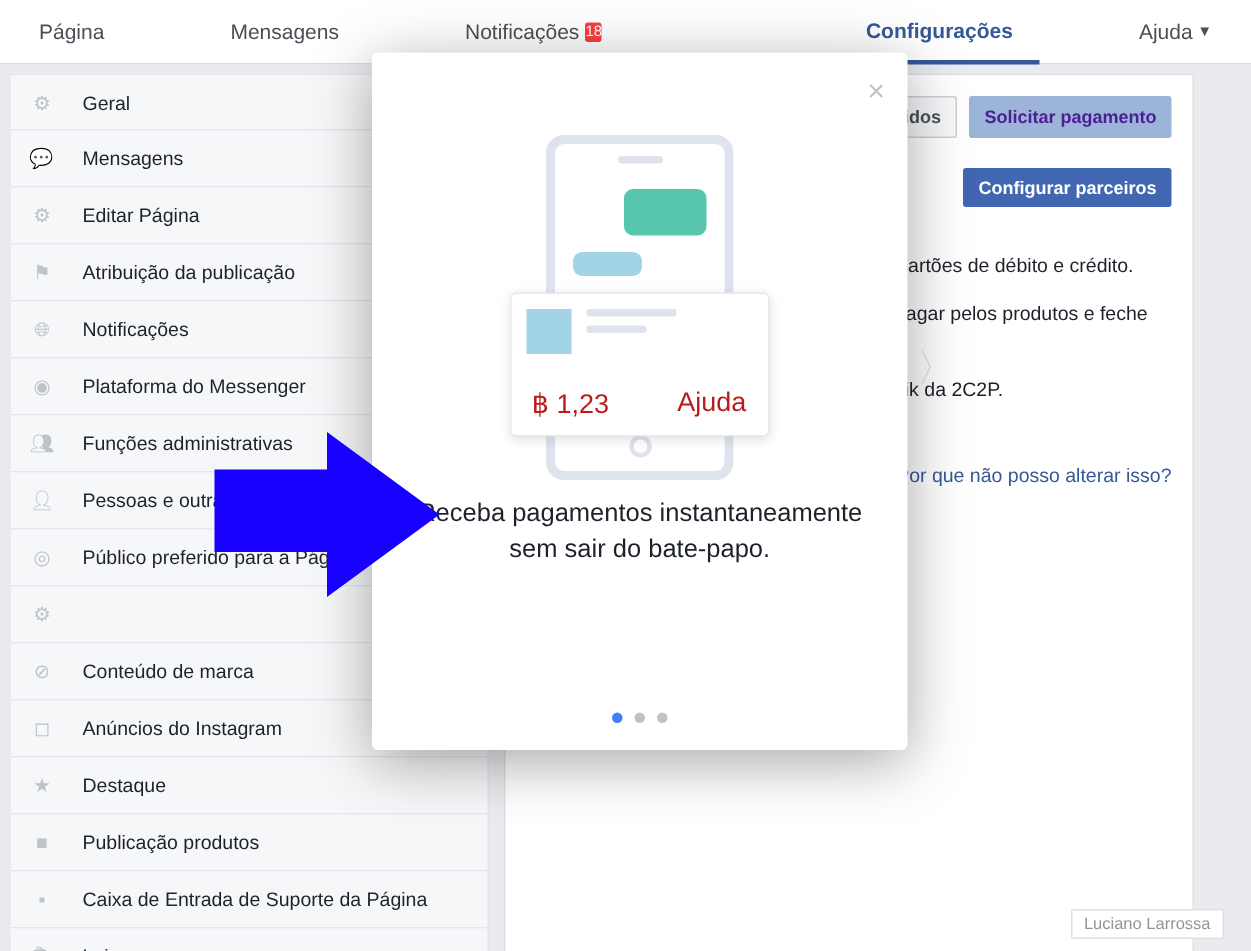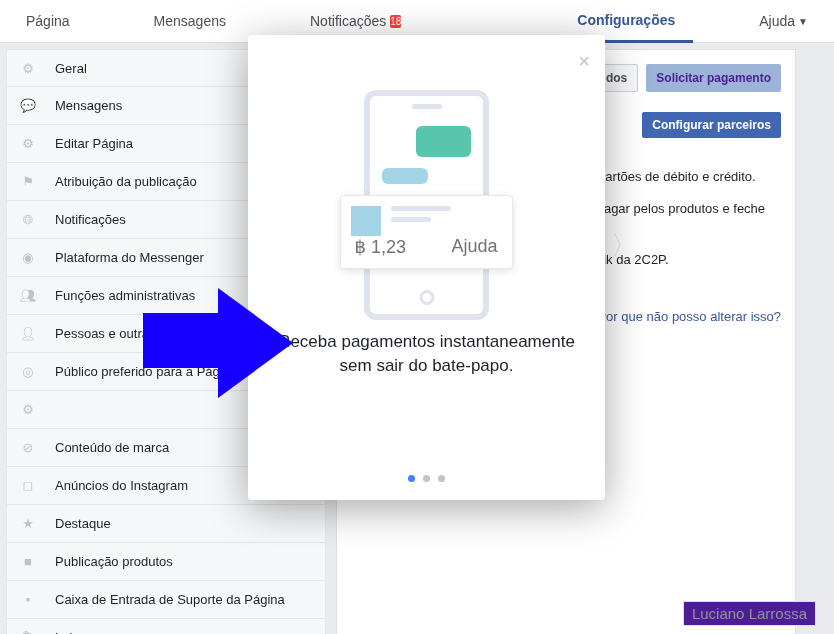--- a/index.html
+++ b/index.html
@@ -22,40 +22,40 @@
     .panel { margin-left: 10px; width: 460px; background: #fff; border: 1px solid #dddfe2; padding: 14px; font-size: 13px; color: #1d2129; }
     .panel-head { display: flex; justify-content: flex-end; gap: 8px; margin-bottom: 20px; }
     .btn { border: none; padding: 6px 10px; font-size: 12px; border-radius: 2px; cursor: pointer; font-weight: bold; }
     .btn-gray { background: #f6f7f9; border: 1px solid #ced0d4; color: #4b4f56; }
     .btn-blue-light { background: #9cb4d8; color: #4c1d95; }
     .btn-blue { background: #4267b2; color: #fff; }
     .panel-text { color: #1d2129; line-height: 1.4; margin-bottom: 14px; }
     .panel-link { color: #365899; cursor: pointer; }
     .panel-section2 { display: flex; justify-content: flex-end; margin-bottom: 30px; }
     
-    .author { position: absolute; bottom: 8px; right: 18px; font-size: 15px; color: #90949c; background: #4c1d95; border: 1px solid #dddfe2; padding: 3px 8px; }
+    .author { position: absolute; bottom: 8px; right: 18px; font-size: 11px; color: #90949c; background: #ffffff; border: 1px solid #dddfe2; padding: 3px 8px; }
     
     .overlay { position: absolute; inset: 0; top: 0; }
     .modal { position: absolute; top: 35px; left: 248px; width: 357px; height: 465px; background: #fff; border-radius: 4px; box-shadow: 0 8px 40px rgba(0,0,0,0.35); display: flex; flex-direction: column; align-items: center; }
     .modal-close { position: absolute; top: 15px; right: 15px; color: #bec2c9; font-size: 20px; cursor: pointer; font-weight: 300; }
     
     .illo { margin-top: 55px; width: 200px; height: 240px; position: relative; display: flex; justify-content: center; }
     .phone { width: 125px; height: 230px; border: 6px solid #dfe3ee; border-radius: 12px; background: #fff; position: relative; }
     .phone-speaker { width: 30px; height: 5px; background: #dfe3ee; border-radius: 3px; margin: 8px auto 0; }
     .phone-home { width: 15px; height: 15px; border: 3px solid #dfe3ee; border-radius: 50%; position: absolute; bottom: 9px; left: 50%; transform: translateX(-50%); }
     .bubble1 { position: absolute; top: 30px; right: 12px; width: 55px; height: 31px; background: #57c6ad; border-radius: 6px; }
     .bubble2 { position: absolute; top: 72px; left: 12px; width: 46px; height: 16px; background: #a2d4e6; border-radius: 6px; }
     
     .card { position: absolute; top: 105px; left: 13px; width: 173px; background: #fff; border: 1px solid #e8e9ec; border-radius: 4px; box-shadow: 0 2px 8px rgba(0,0,0,0.12); padding: 10px; z-index: 2; }
     .card-row { display: flex; gap: 10px; align-items: flex-start; }
     .card-img { width: 30px; height: 30px; background: #a2d4e6; }
     .card-lines div { height: 5px; background: #dee3ee; border-radius: 2px; margin-bottom: 6px; }
     .card-lines .l1 { width: 60px; }
     .card-lines .l2 { width: 40px; }
-    .card-foot { display: flex; justify-content: space-between; font-size: 18px; font-weight: 300; color: #737373; padding: 0 4px; }
+    .card-foot { display: flex; justify-content: space-between; margin-top: 22px; font-size: 18px; font-weight: 300; color: #b91c1c; padding: 0 4px; }
     
     .modal-chev { position: absolute; top: 50%; right: -32px; transform: translateY(-40px); color: #ccd0d5; font-size: 26px; cursor: pointer; font-weight: 300; }
     
     .modal-title { font-size: 17px; color: #1d2129; text-align: center; line-height: 1.4; padding: 0 30px; }
     .dots { position: absolute; bottom: 18px; display: flex; gap: 8px; }
     .dot { width: 7px; height: 7px; border-radius: 50%; background: #bec2c9; }
     .dot.active { background: #4080ff; }
     
     .arrow { position: absolute; top: 288px; left: 128px; pointer-events: none; z-index: 3; }
   </style>

